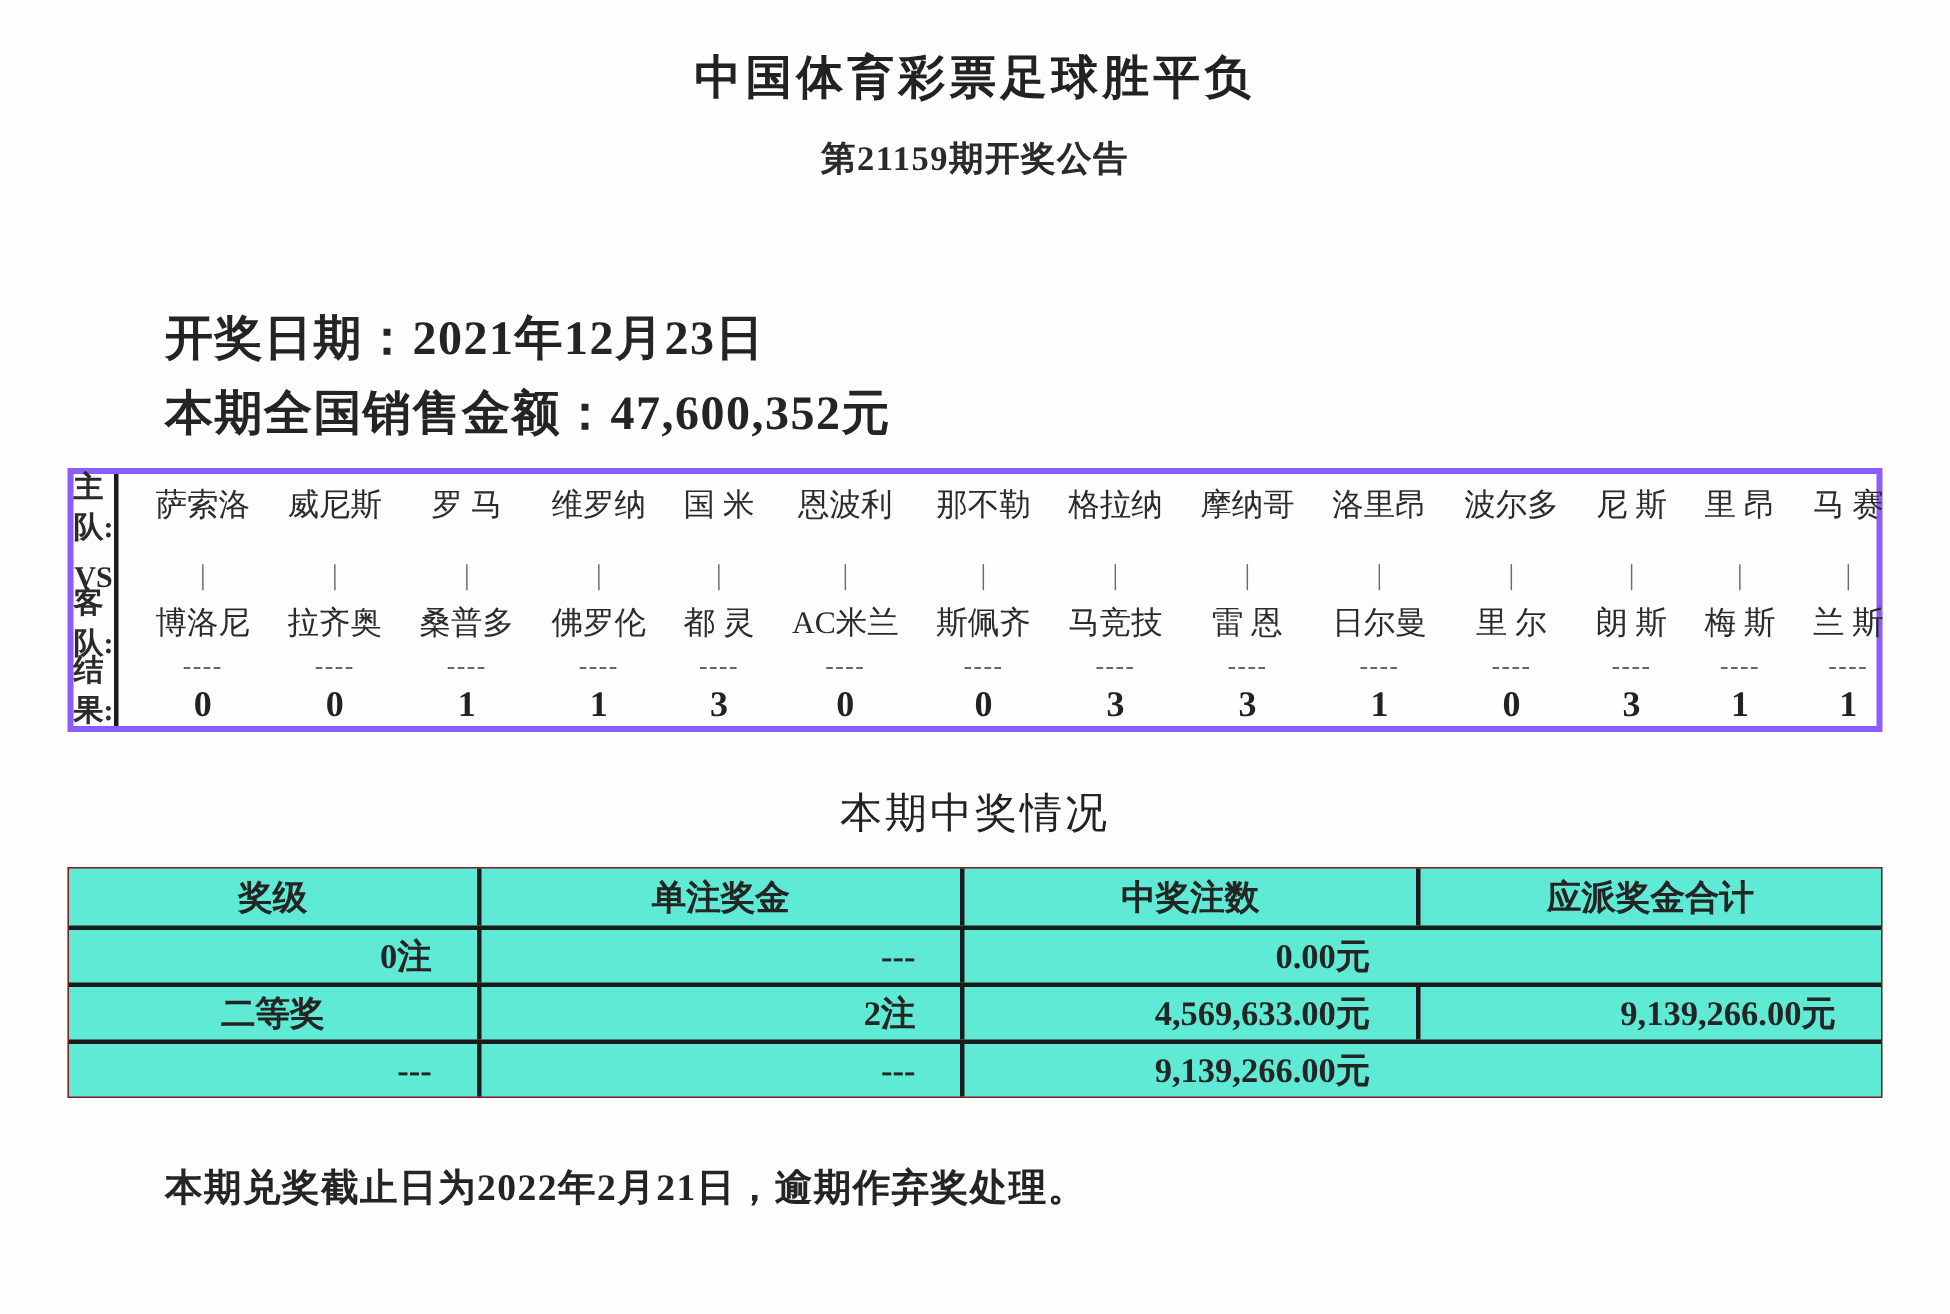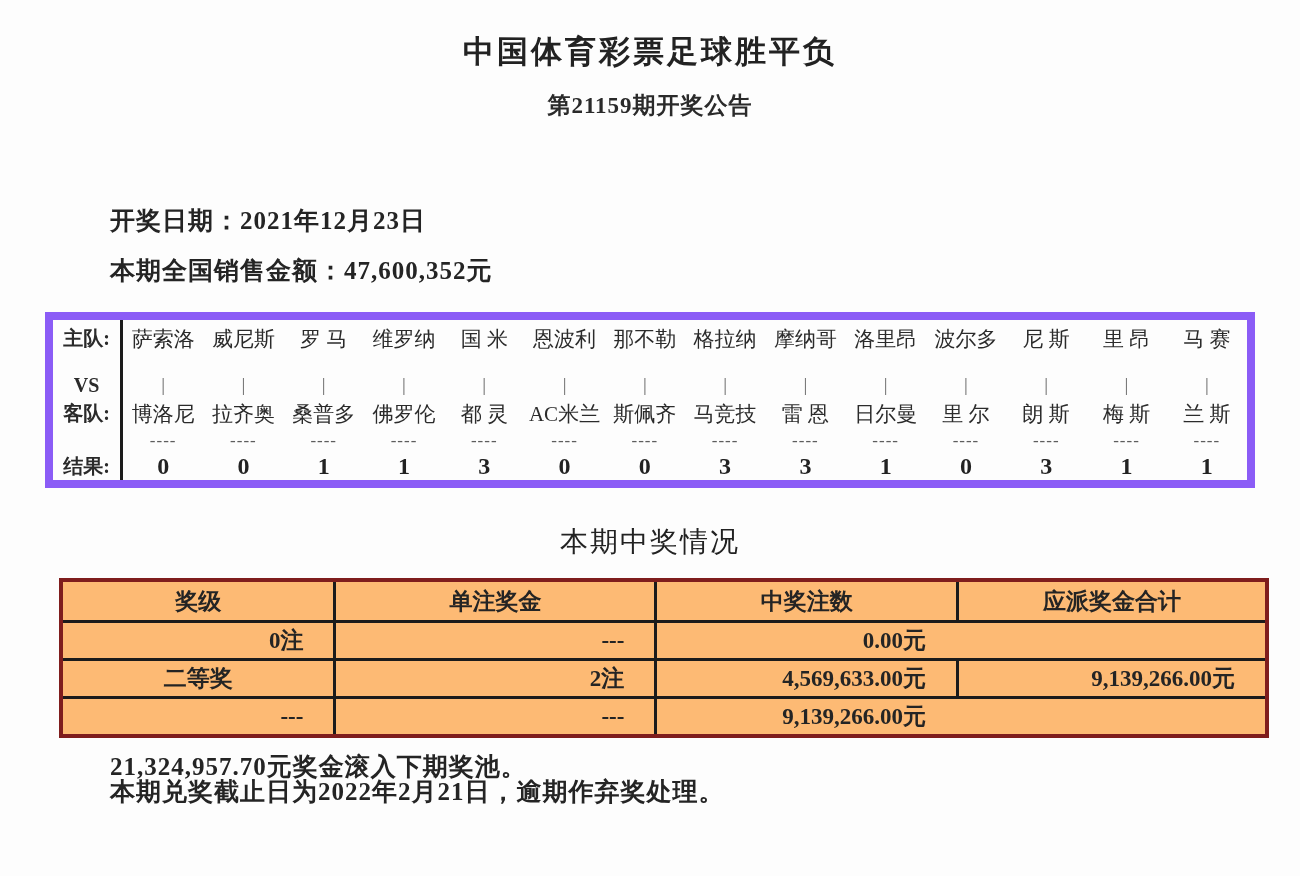--- a/index.html
+++ b/index.html
@@ -15,59 +15,60 @@
     position:absolute; top:31px; left:0; width:100%;
     text-align:center; font-size:31px; font-weight:bold; letter-spacing:3px;
     color:#222;
   }
   .subtitle {
     position:absolute; top:90px; left:0; width:100%;
     text-align:center; font-size:23px; font-weight:600; letter-spacing:1px;
     color:#2a2a2a;
   }
   .info-line {
-    position:absolute; left:110px; font-size:25px; font-weight:bold;
+    position:absolute; left:110px; font-size:32px; font-weight:bold;
     letter-spacing:1px; color:#242424;text-align:right;
   }
   .info-line.l1 { top:204px; }
   .info-line.l2 { top:254px; }
 
   
   .match-table {
     position:absolute; left:45px; top:312px; width:1210px; height:176px;
-    border:8px solid #8b5cf6; display:flex; background:#fdfdfd;
+    border:4px solid #8b5cf6; display:flex; background:#fdfdfd;
   }
   .label-col {
     width:70px; border-right:3px solid #1b1b1b;
     display:flex; flex-direction:column; align-items:center;
     font-size:20px; font-weight:600; color:#2a2a2a;
   }
   .r-home  { height:44px; display:flex; align-items:center; justify-content:center; }
   .r-bar   { height:32px; display:flex; align-items:center; justify-content:center;margin-top:14px; }
   .r-away  { height:36px; display:flex; align-items:center; justify-content:center; }
   .r-dash  { height:28px; display:flex; align-items:center; justify-content:center; }
   .r-res   { flex:1;      display:flex; align-items:center; justify-content:center; }
   .mcol {
     flex:1; display:flex; flex-direction:column; align-items:stretch;
     text-align:center;
+    padding-left:25px;
   }
   .mcol .r-home, .mcol .r-away { font-size:21px; color:#2b2b2b; white-space:nowrap; }
   .mcol .r-bar  { color:#6a6a6a; font-size:19px; }
   .mcol .r-dash { color:#5d5d5d; font-size:17px; letter-spacing:1px; }
   .mcol .r-res  { font-size:24px; font-weight:600; color:#222; }
 
   
   .section-heading {
     position:absolute; top:523px; left:0; width:100%;
     text-align:center; font-size:28px; font-weight:normal; letter-spacing:2px;
     color:#222;
   }
   .prize-table {
-    position:absolute; left:59px; top:578px; width:1210px;
-    border:4px solid #7f1d1d; background:#fdba74;
+    position:absolute; left:45px; top:578px; width:1210px;
+    border:1px solid #7f1d1d; background:#5eead4;
   }
   .pt-row {
     display:grid; grid-template-columns:22.5% 26.7% 25.1% 25.7%;
     height:38px;
   }
   .pt-row + .pt-row { border-top:3px solid #1b1b1b; }
   .pt-cell {
     display:flex; align-items:center; font-size:23px; font-weight:600;
     color:#242424; overflow:hidden; white-space:nowrap;
   }
@@ -222,16 +223,15 @@
       <div class="pt-cell num">4,569,633.00元</div>
       <div class="pt-cell num">9,139,266.00元</div>
     </div>
     <div class="pt-row">
       <div class="pt-cell num">---</div>
       <div class="pt-cell num">---</div>
       <div class="pt-cell num">9,139,266.00元</div>
     </div>
   </div>
 
-  <div class="footer-line f1">21,324,957.70元奖金滚入下期奖池。</div>
   <div class="footer-line f2">本期兑奖截止日为2022年2月21日，逾期作弃奖处理。</div>
 
 </div>
 
 </body></html>

